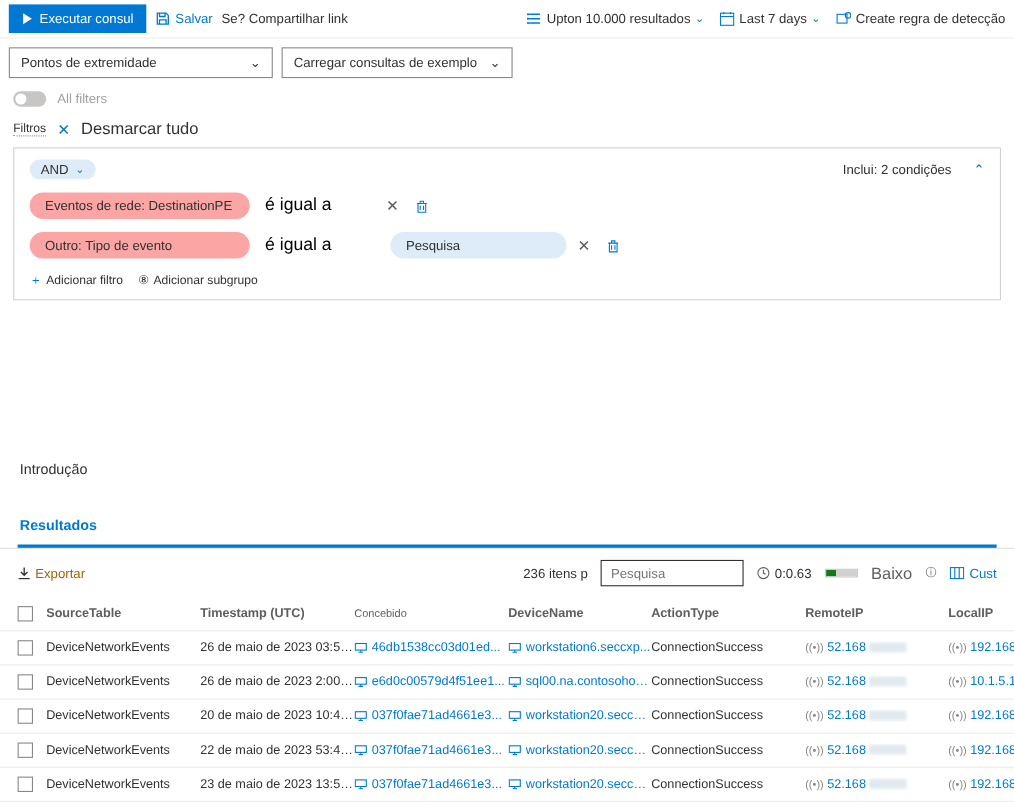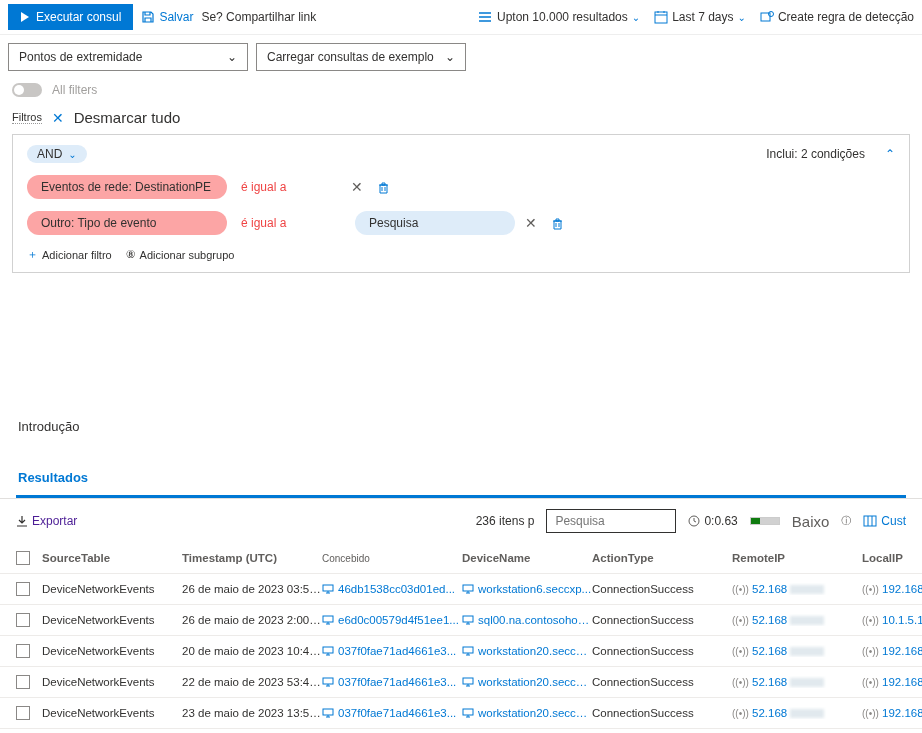--- a/index.html
+++ b/index.html
@@ -23,32 +23,32 @@
 .filter-header .close { color: #0078d4; font-size: 14px; cursor: pointer; }
 .filter-header .title { font-size: 15px; }
 .filter-panel { border: 1px solid #d1d1d1; margin: 0 12px 8px 12px; padding: 10px 14px; }
 .filter-top { display: flex; align-items: center; gap: 10px; }
 .pill { background: #deecf9; border-radius: 12px; padding: 4px 12px; font-size: 12px; display: inline-flex; align-items: center; gap: 6px; }
 .pill.small { padding: 2px 10px; }
 .pill .chev { color: #0078d4; font-size: 10px; }
 .includes { margin-left: auto; display: flex; align-items: center; gap: 20px; color: #323130; font-size: 12px; }
 .cond-row { display: flex; align-items: center; gap: 14px; margin-top: 12px; }
 .cond-field { background: #fca5a5; border-radius: 12px; padding: 5px 14px; width: 200px; font-size: 12px; }
-.cond-op { width: 100px; font-size: 12px; color: #ef4444; }
+.cond-op { width: 100px; font-size: 16px; color: #000000; }
 .cond-val { background: #deecf9; border-radius: 12px; padding: 5px 14px; width: 160px; display: flex; align-items: center; font-size: 12px; }
 .cond-val .mask { background: #e1e9ee; filter: blur(1.5px); display: inline-block; width: 40px; height: 10px; margin-left: 2px; }
 .cond-x { color: #605e5c; font-size: 14px; cursor: pointer; margin-left: -4px; }
 .cond-del { color: #0078d4; cursor: pointer; }
 .add-row { display: flex; gap: 14px; margin-top: 12px; font-size: 11px; color: #323130; }
 .add-row span { display: flex; align-items: center; gap: 4px; cursor: pointer; }
 .tabs { display: flex; gap: 20px; padding: 10px 16px 0 16px; border-bottom: 1px solid #e1dfdd; margin-top: 130px; flex-direction: column; }
 .tab { padding: 6px 2px 10px 2px; font-size: 13px; cursor: pointer; }
 .tab.active { color: #0078d4; border-bottom: 3px solid #0078d4; font-weight: 600; }
 .results-bar { display: flex; align-items: center; padding: 10px 16px; gap: 12px; }
-.results-bar .export { color: #4c1d95; display: flex; align-items: center; gap: 4px; cursor: pointer; font-size: 12px; }
+.results-bar .export { color: #a16207; display: flex; align-items: center; gap: 4px; cursor: pointer; font-size: 12px; }
 .results-bar .spacer { flex: 1; }
 .results-bar .count { font-size: 12px; }
 .results-bar .search { border: 1px solid #323130; padding: 4px 8px; width: 130px; font-size: 12px; }
 .results-bar .time { display: flex; align-items: center; gap: 4px; font-size: 12px; }
 .results-bar .bar { width: 30px; height: 8px; background: linear-gradient(to right, #107c10 33%, #d1d1d1 33%); border: 1px solid #ccc; }
 .results-bar .low { font-size: 15px; color: #605e5c; }
 .results-bar .cust { color: #0078d4; display: flex; align-items: center; gap: 4px; cursor: pointer; font-size: 12px; }
 .table { width: 100%; }
 .thead, .trow { display: grid; grid-template-columns: 38px 140px 140px 140px 130px 140px 130px 90px; align-items: center; padding: 8px 4px; border-bottom: 1px solid #edebe9; font-size: 11.5px; }
 .thead { font-weight: 600; color: #605e5c; }

